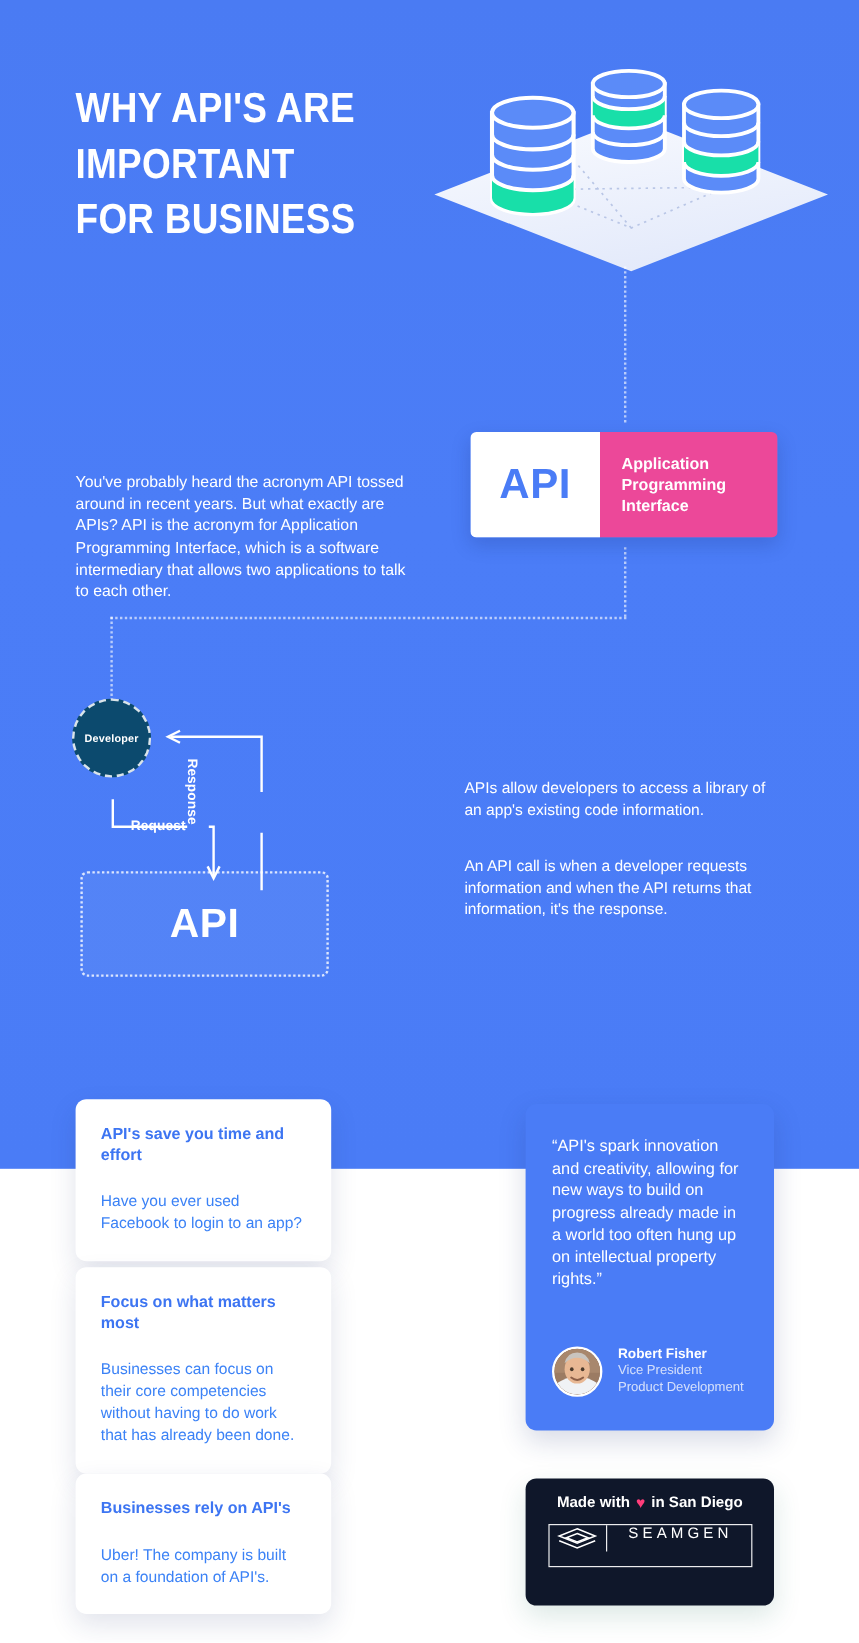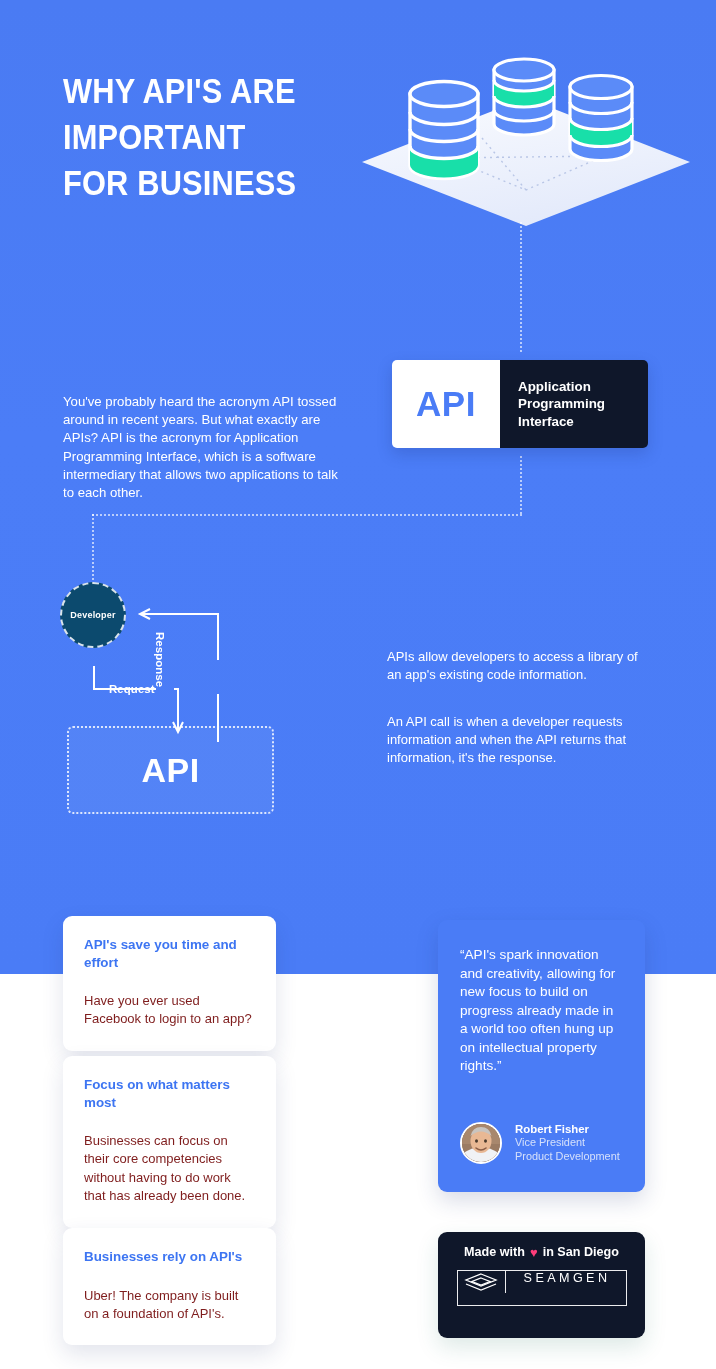--- a/index.html
+++ b/index.html
@@ -91,21 +91,21 @@
     display: flex; align-items: center; justify-content: center;
   }
   .api-card-left span {
     color: #4a7cf6;
     font-size: 35px;
     font-weight: bold;
     letter-spacing: .5px;
   }
   .api-card-right {
     flex: 1;
-    background: #0f172a;
+    background: #ec4899;
     display: flex; align-items: center;
     padding-left: 18px;
   }
   .api-card-right span {
     color: #ffffff;
     font-size: 13.4px;
     font-weight: bold;
     line-height: 17.5px;
   }
 
@@ -178,21 +178,21 @@
     box-shadow: 0 9px 22px rgba(30,50,110,.13);
   }
   .wcard h3 {
     color: #3d75f2;
     font-size: 13.4px;
     font-weight: bold;
     line-height: 17.5px;
     margin-bottom: 21px;
   }
   .wcard p {
-    color: #7f1d1d;
+    color: #3b82f6;
     font-size: 13px;
     line-height: 18.4px;
   }
   #wcard-1 { top: 916px; }
   #wcard-2 { top: 1056px; }
   #wcard-3 { top: 1228px; }
 
   
   .quote-card {
     position: absolute;
@@ -379,21 +379,21 @@
   <div class="wcard" id="wcard-2">
     <h3>Focus on what matters most</h3>
     <p>Businesses can focus on their core competencies without having to do work that has already been done.</p>
   </div>
   <div class="wcard" id="wcard-3">
     <h3>Businesses rely on API's</h3>
     <p>Uber! The company is built on a foundation of API's.</p>
   </div>
 
   <div class="quote-card">
-    <p class="qtext">“API's spark innovation and creativity, allowing for new focus to build on progress already made in a world too often hung up on intellectual property rights.”</p>
+    <p class="qtext">“API's spark innovation and creativity, allowing for new ways to build on progress already made in a world too often hung up on intellectual property rights.”</p>
     <div class="quote-attr">
       <div class="avatar">
         <svg width="38" height="38" viewBox="0 0 38 38" xmlns="http://www.w3.org/2000/svg">
           <rect width="38" height="38" fill="#9b7b63"></rect>
           <rect x="0" y="0" width="38" height="20" fill="#a8876d"></rect>
           <path d="M0 30 q10 -7 19 -7 q9 0 19 7 v8 H0 Z" fill="#f0f2f5"></path>
           <ellipse cx="19" cy="17" rx="10.5" ry="12" fill="#e8b894"></ellipse>
           <path d="M8.5 12 q10.5 -9 21 0 q-2 -9 -10.5 -9 q-8.5 0 -10.5 9 Z" fill="#c9c4bf"></path>
           <ellipse cx="14.5" cy="17" rx="1.5" ry="1.7" fill="#4a3a2c"></ellipse>
           <ellipse cx="23.5" cy="17" rx="1.5" ry="1.7" fill="#4a3a2c"></ellipse>

